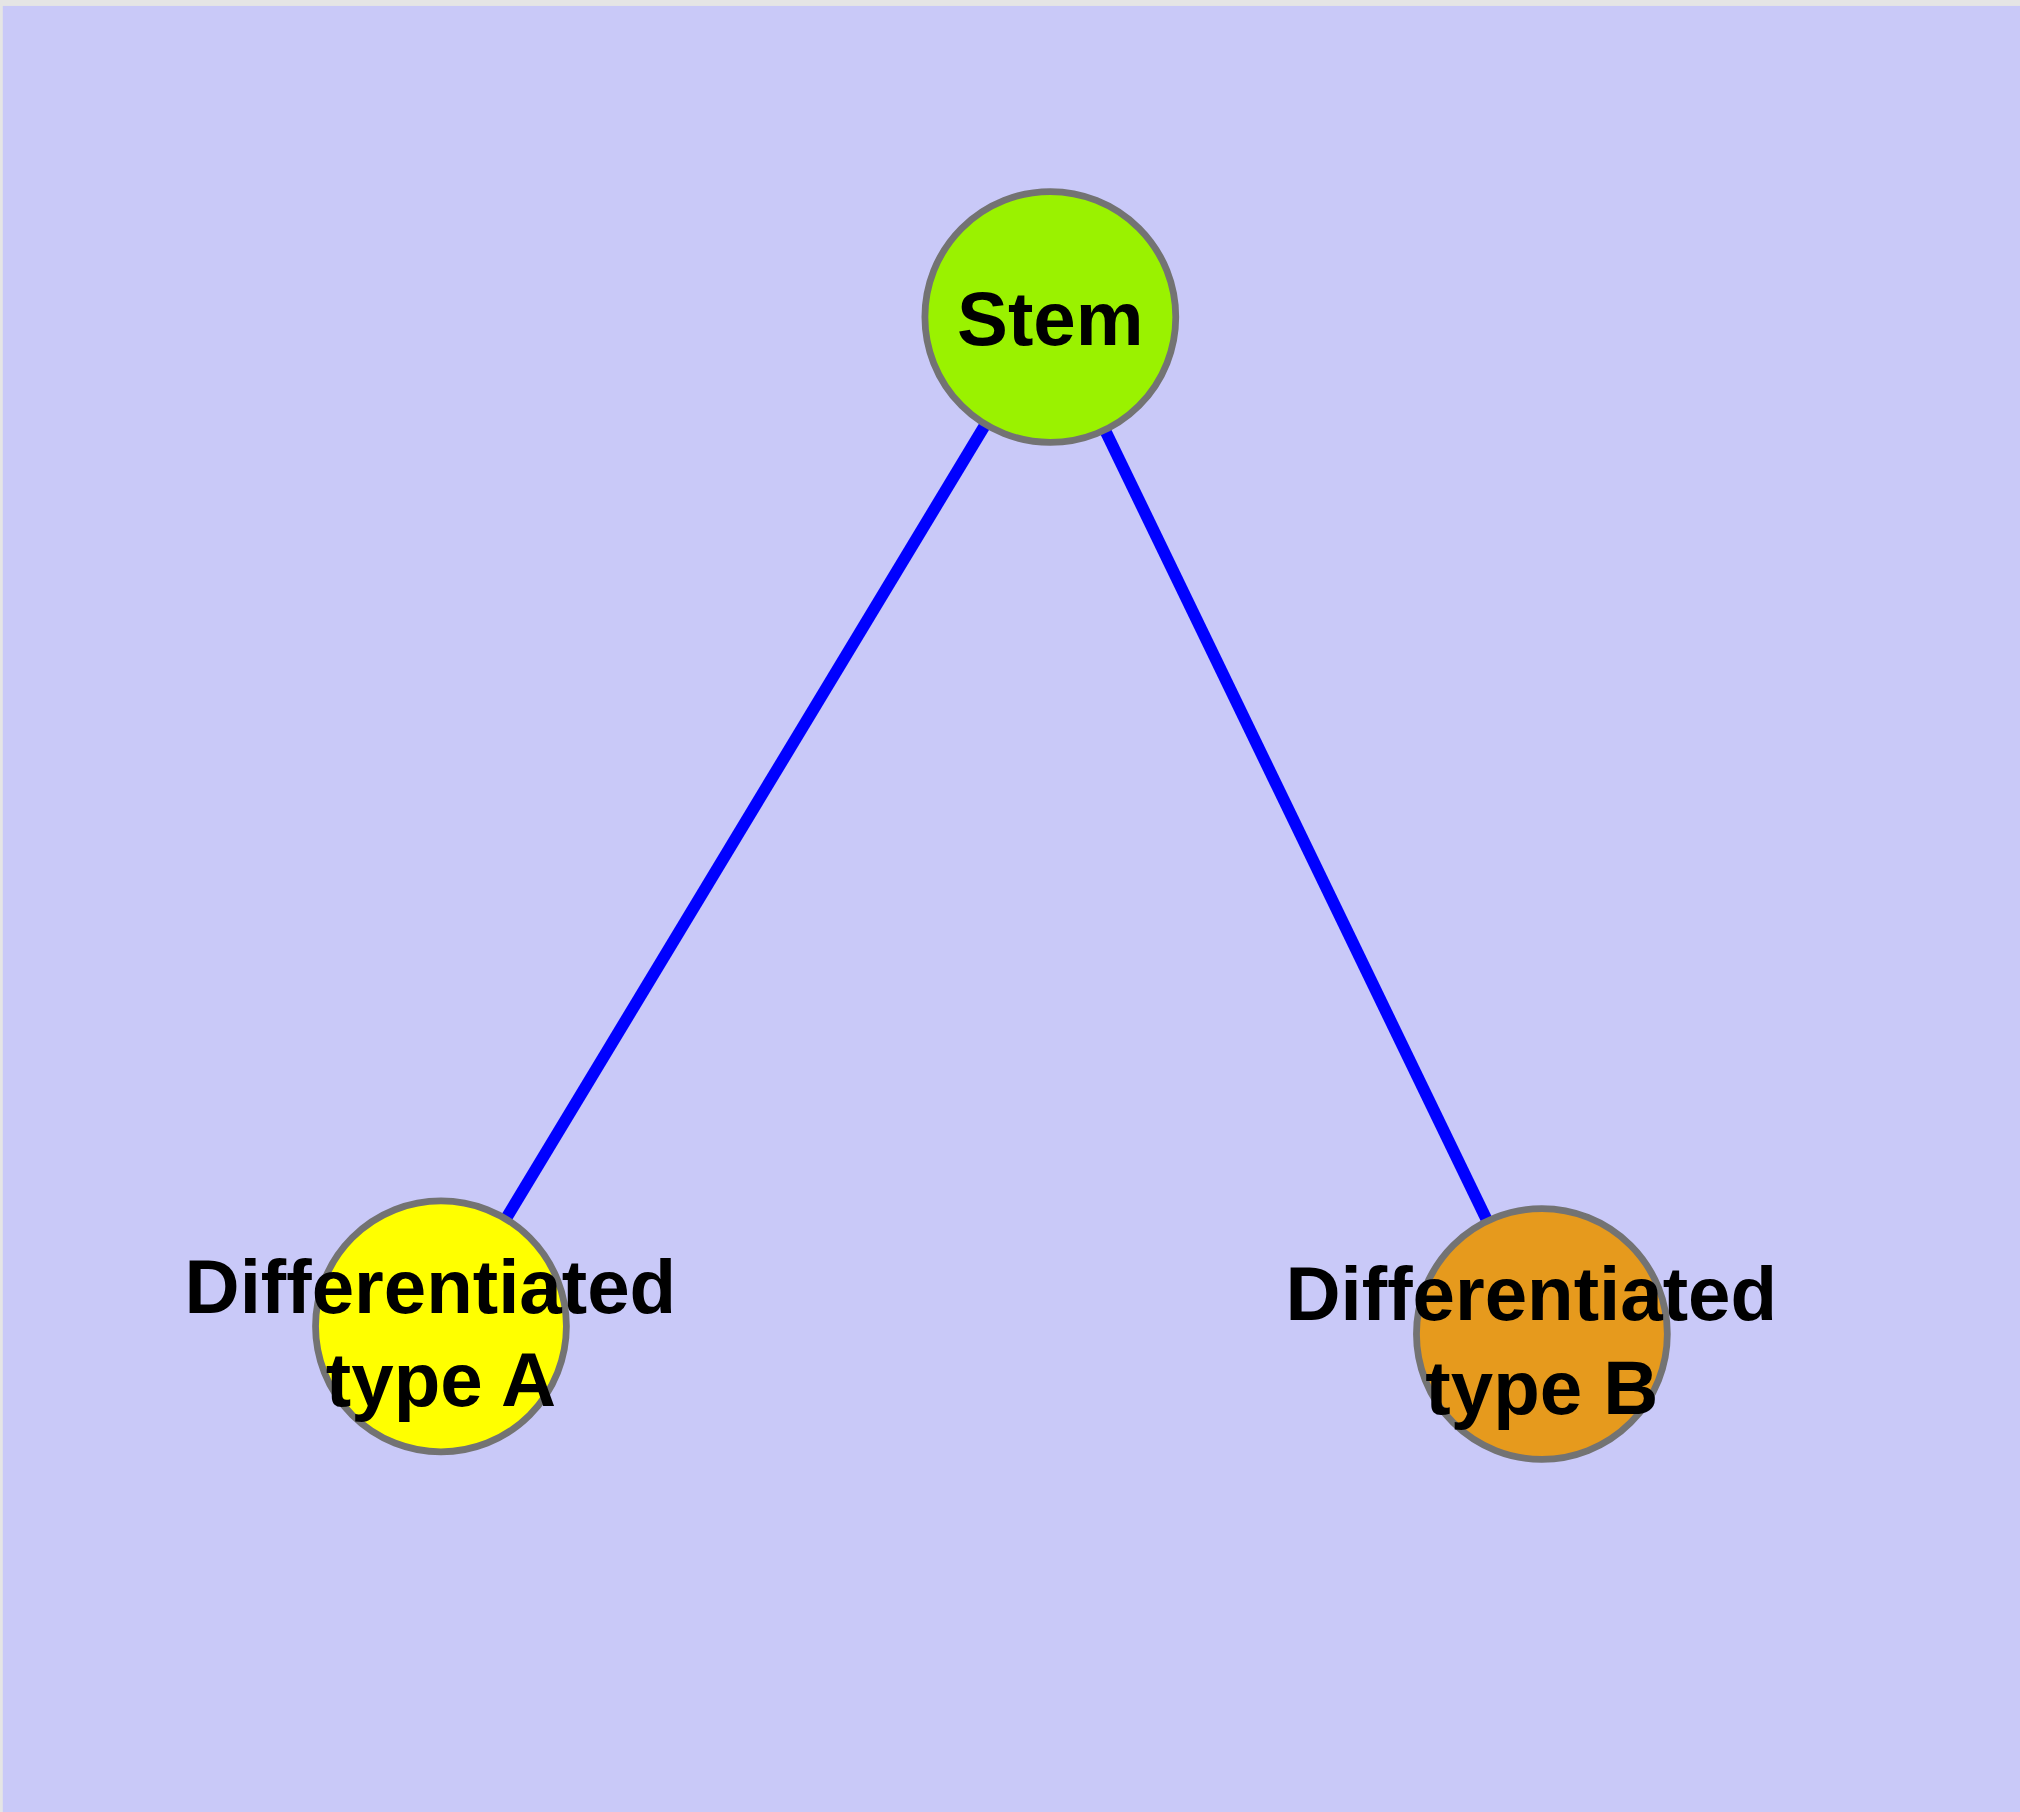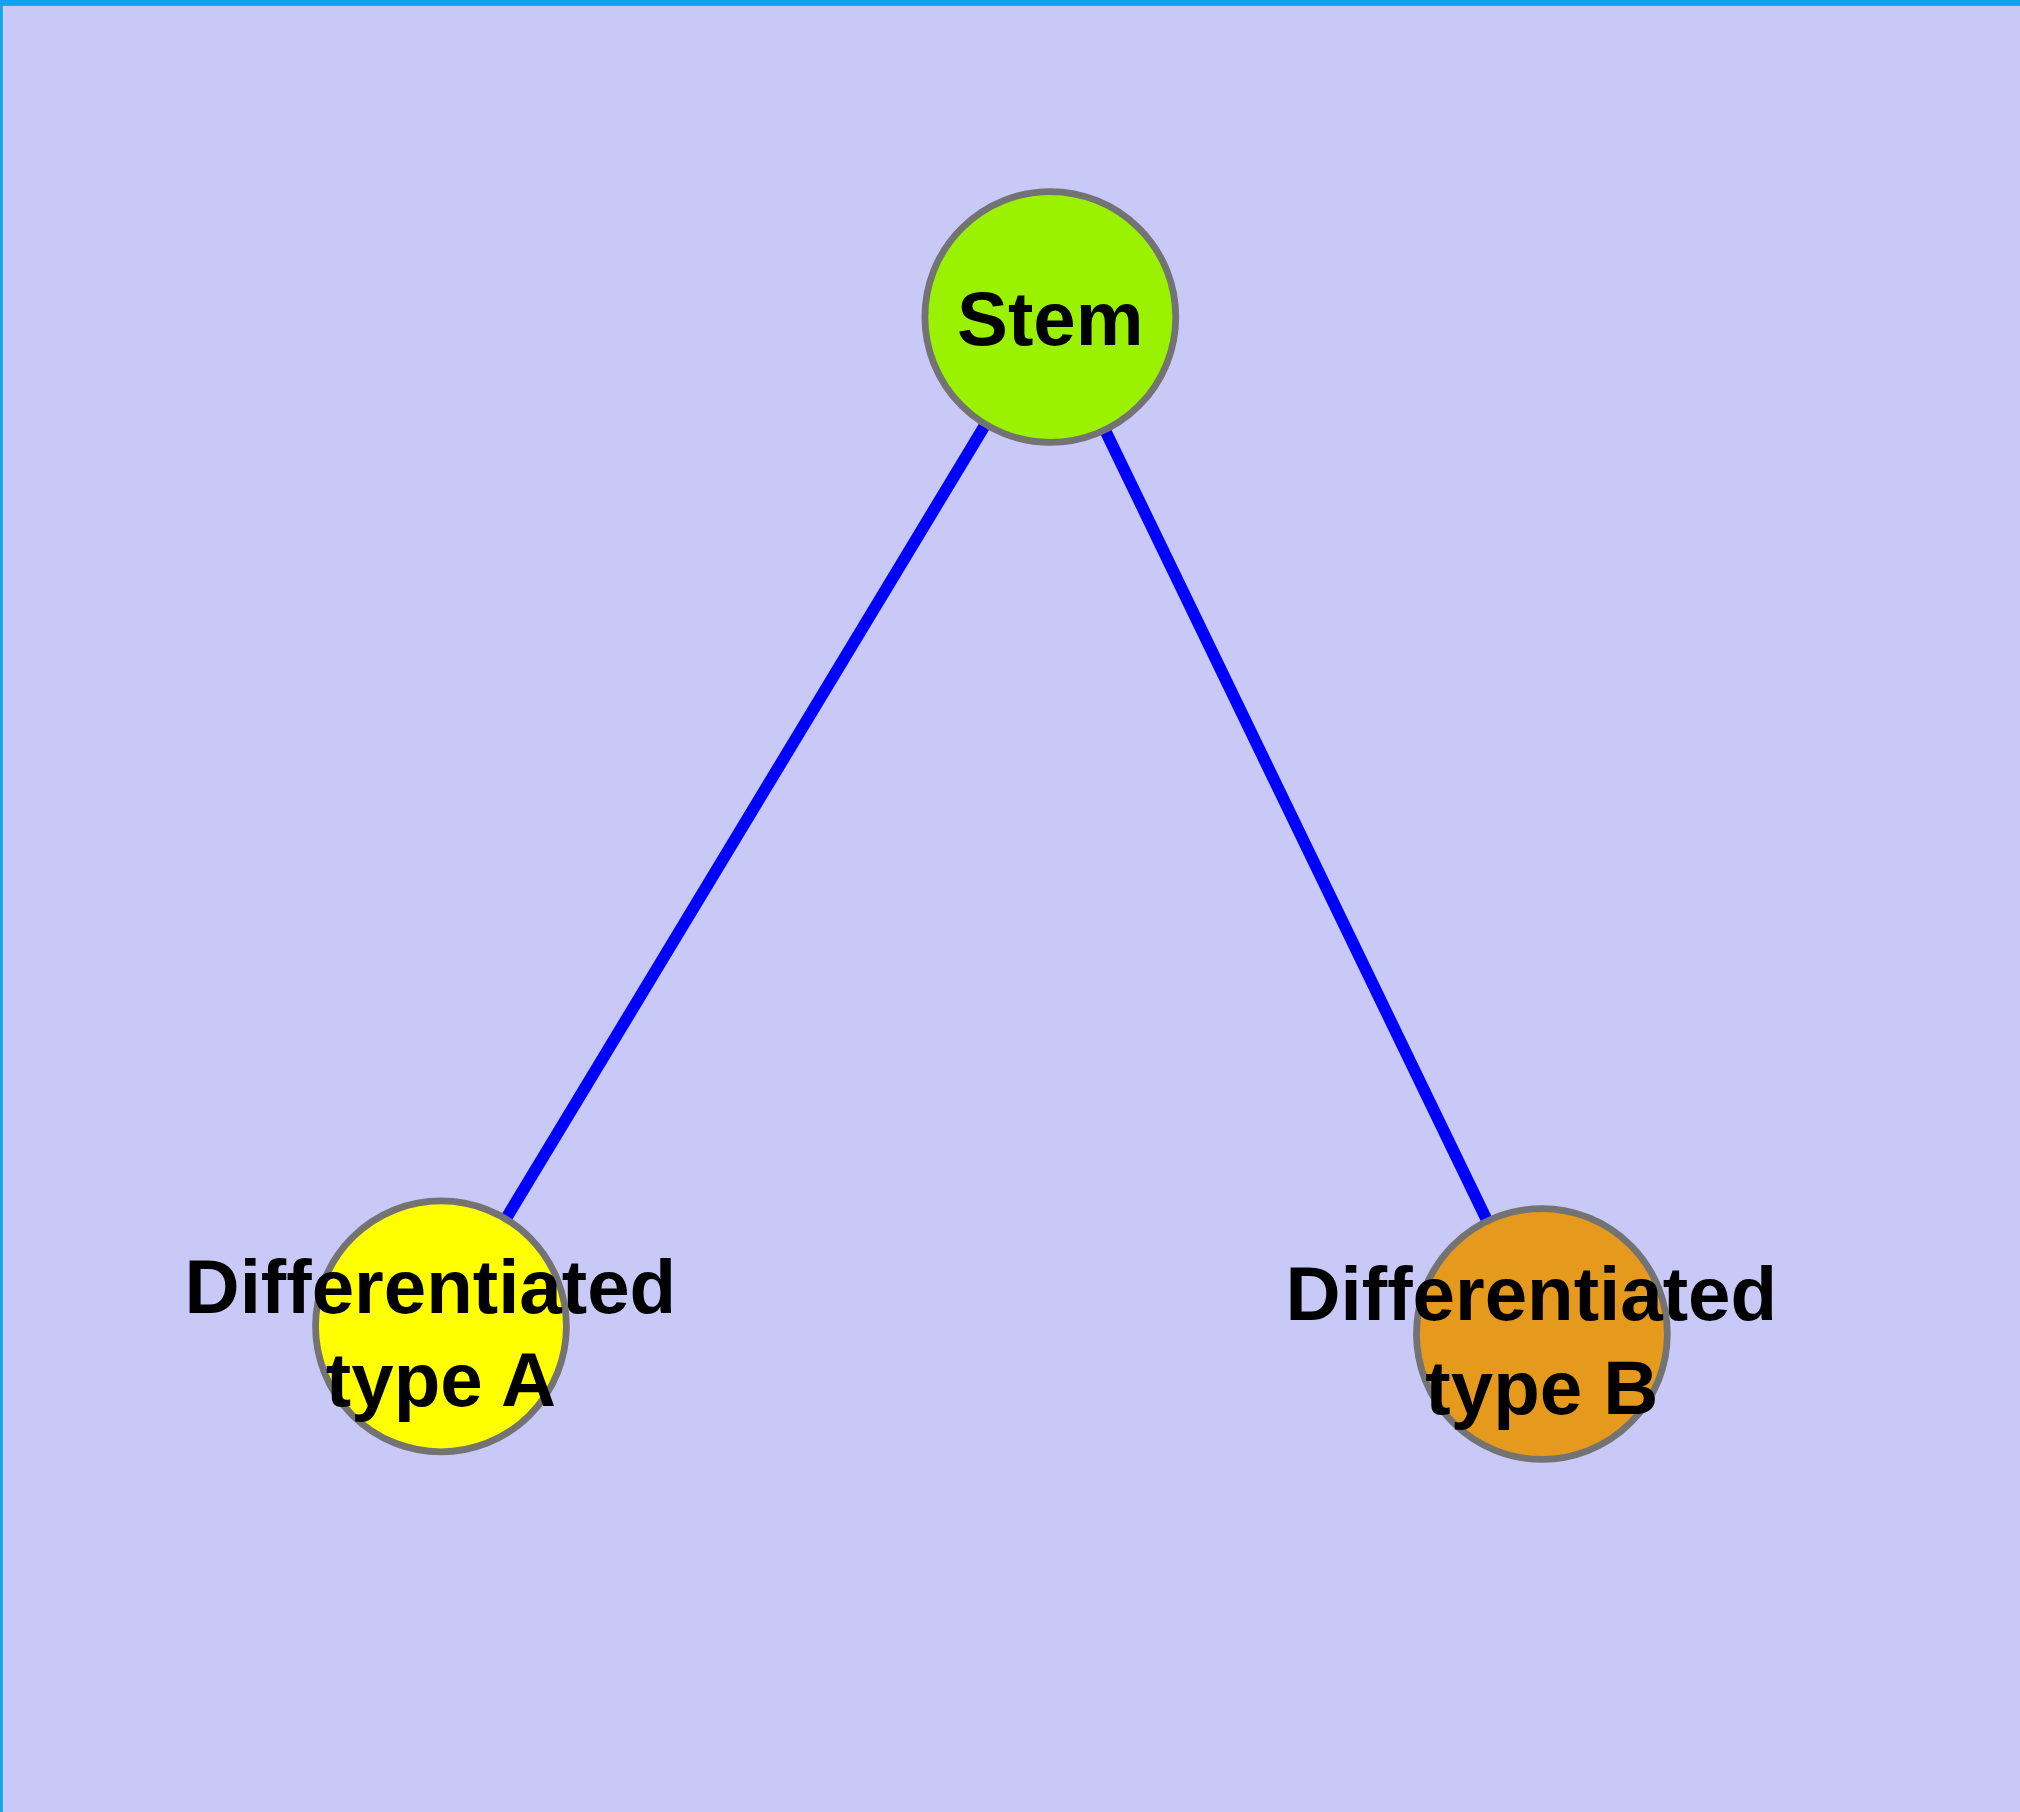--- a/index.html
+++ b/index.html
@@ -4,21 +4,21 @@
 <style>
   html, body {
     margin: 0;
     padding: 0;
     background: #ffffff;
   }
   .page {
     position: relative;
     width: 2021px;
     height: 1812px;
-    background: #0ea5e9;
+    background: #e5e5e5;
     overflow: hidden;
   }
   .diagram-svg {
     display: block;
     width: 2021px;
     height: 1812px;
   }
   .node-label {
     font-family: "Liberation Sans", sans-serif;
     font-weight: bold;

